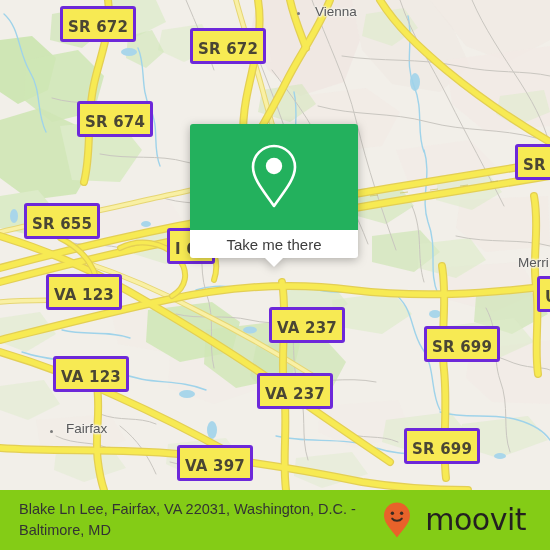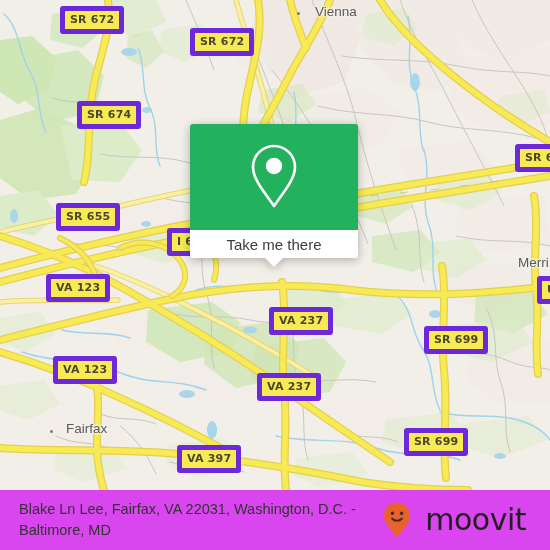--- a/index.html
+++ b/index.html
@@ -26,29 +26,29 @@
     height: 490px;
     overflow: hidden;
     background: #f2efe9;
   }
   #map svg { display: block; }
 
   
   .shield {
     position: absolute;
     background: #f7ea53;
-    border: 5px solid #6d28d9;
+    border: 3px solid #6d28d9;
     border-radius: 3px;
     color: #4a4634;
     font-family: "DejaVu Sans", sans-serif;
     font-weight: bold;
-    font-size: 11px;
+    font-size: 15px;
     letter-spacing: 0.2px;
     line-height: 1;
-    padding: 3px 5px 4px 5px;
+    padding: 11px 5px 4px 5px;
     white-space: nowrap;
     box-sizing: border-box;
   }
 
   
   .place {
     position: absolute;
     color: #58595b;
     font-family: "Liberation Sans", sans-serif;
     font-size: 13.5px;
@@ -124,21 +124,21 @@
     border-top: 9px solid #ffffff;
   }
 
   
   #footer {
     position: absolute;
     left: 0;
     top: 490px;
     width: 550px;
     height: 60px;
-    background: #d946ef;
+    background: #84cc16;
     display: flex;
     align-items: center;
     box-sizing: border-box;
   }
   #footer-text {
     flex: 1 1 auto;
     padding: 0 8px 0 19px;
     color: #333333;
     font-family: "Liberation Sans", sans-serif;
     font-size: 14.5px;
@@ -370,21 +370,21 @@
     <div class="place" style="left:315px; top:4px;">Vienna</div>
 
     <div class="place-dot" style="left:50px; top:430px;"></div>
     <div class="place" style="left:58px; top:421px;margin-left:8px;">Fairfax</div>
 
     <div class="place" style="left:518px; top:211px;margin-top:44px;">Merri</div>
 
     <div class="shield" style="left:60px; top:6px;">SR 672</div>
     <div class="shield" style="left:190px; top:28px;">SR 672</div>
     <div class="shield" style="left:77px; top:101px;">SR 674</div>
-    <div class="shield" style="left:24px; top:203px;margin-left:32px;">SR 655</div>
+    <div class="shield" style="left:24px; top:203px;">SR 655</div>
     <div class="shield" style="left:167px; top:228px;">I 66</div>
     <div class="shield" style="left:46px; top:274px;">VA 123</div>
     <div class="shield" style="left:53px; top:356px;">VA 123</div>
     <div class="shield" style="left:269px; top:307px;">VA 237</div>
     <div class="shield" style="left:257px; top:373px;">VA 237</div>
     <div class="shield" style="left:424px; top:326px;">SR 699</div>
     <div class="shield" style="left:404px; top:428px;">SR 699</div>
     <div class="shield" style="left:177px; top:445px;">VA 397</div>
     <div class="shield" style="left:515px; top:144px;">SR 65</div>
     <div class="shield" style="left:537px; top:276px;">U</div>

